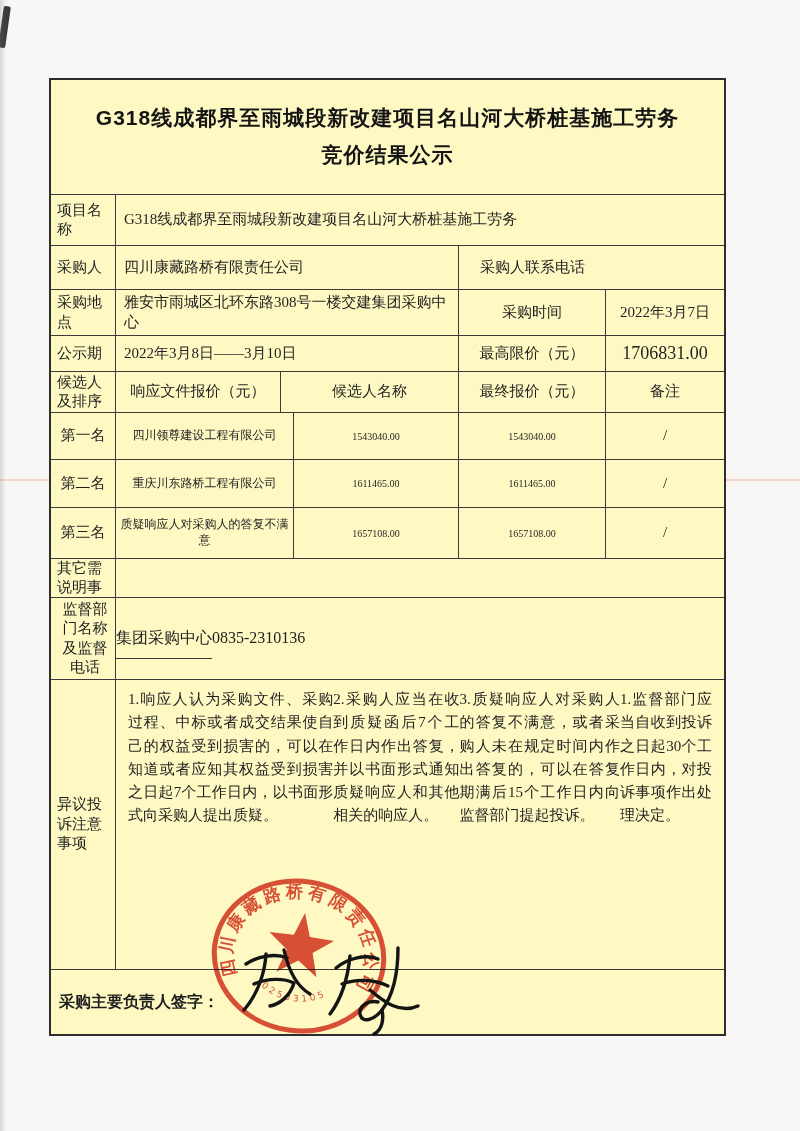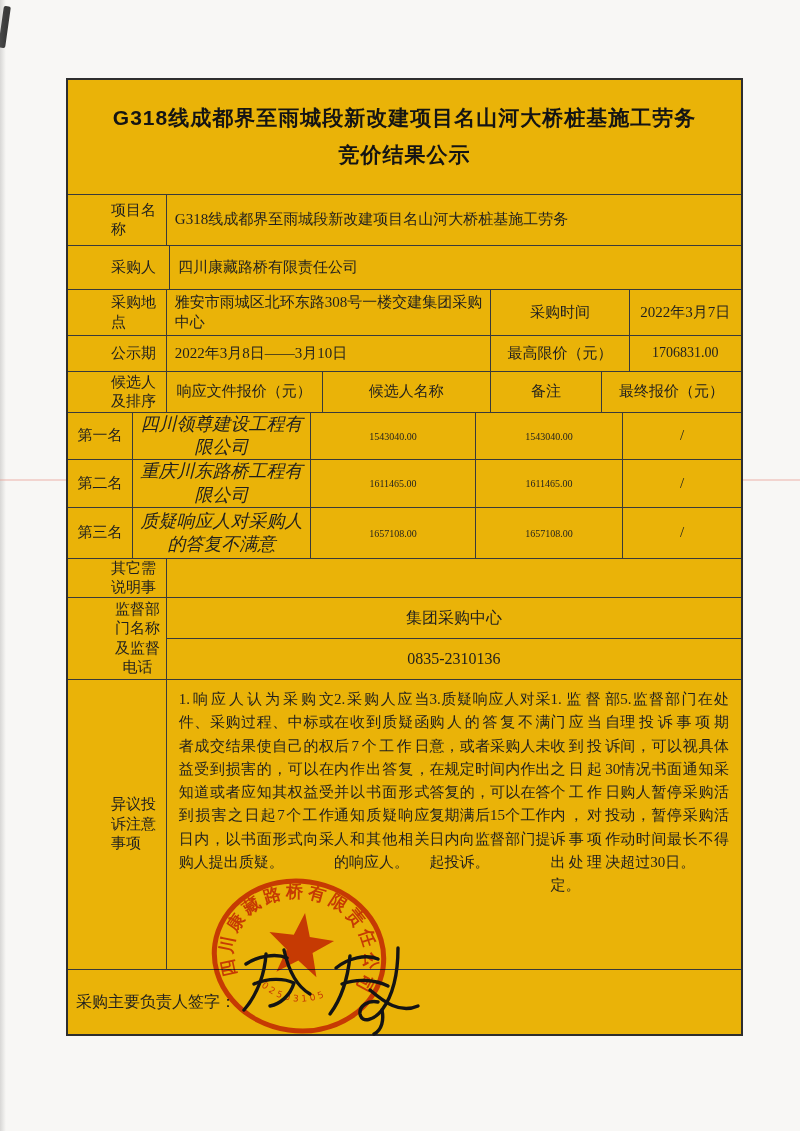--- a/index.html
+++ b/index.html
@@ -26,58 +26,58 @@
   .edge-shade {
     position:absolute; left:0; top:0; bottom:0; width:6px;
     background:linear-gradient(to right, rgba(120,120,120,0.25), rgba(120,120,120,0));
   }
   .scan-streak {
     position:absolute; left:0; top:479px; width:800px; height:2px;
     background:rgba(233,160,150,0.40);
   }
   
   .doc {
-    position:absolute; left:66px; top:78px;
+    position:absolute; left:49px; top:78px;
     width:673px;
     border:2px solid #2e2e2e;
-    background:#eab308;
+    background:#fef9c3;
     box-sizing:content-box;
   }
   .row { display:flex; border-bottom:1.6px solid #3a3a3a; }
-  .row:last-child { border-bottom:none; }
+  .row:last-child { border-bottom:none;font-weight:bold; }
   .cell {
     border-right:1.6px solid #3a3a3a;
     display:flex; align-items:center;
     font-size:15px; line-height:1.3;
     overflow:hidden;
   }
   .cell:last-child { border-right:none; }
   .w-label { width:65px; }
   .w2 { width:178px; }
   .w3 { width:165px; }
   .w4 { width:147px; }
   .w5 { width:118px; }
   .w23 { width:343px; }
   .w2345 { width:608px; }
   .full { width:673px; }
-  .lab { padding:2px 2px 2px 6px; word-break:break-all;margin-left:37px; }
+  .lab { padding:2px 2px 2px 6px; word-break:break-all; }
   .pad { padding:2px 4px 2px 8px; }
   .c { justify-content:center; text-align:center; }
-  .col { display:flex; flex-direction:column; width:608px; }
+  .col { display:flex; width:608px;align-items:center; }
   .subrow { display:flex; align-items:center; justify-content:center; }
   .subrow-top { border-bottom:1.6px solid #3a3a3a; }
   .title-cell {
     flex-direction:column; justify-content:center;
     font-family:"Liberation Sans","DejaVu Sans",sans-serif;
     font-weight:700; font-size:21px; letter-spacing:1px;
     line-height:1.75; color:#141414;
   }
-  .small-num { font-size:14px; }
+  .small-num { font-size:18px; }
   .num { font-size:10px; }
-  .name-cell { font-size:18px; word-break:break-all; padding:2px 4px;font-style:italic; }
+  .name-cell { font-size:12px; word-break:break-all; padding:2px 4px; }
   .objection-text { 
     padding:8px 12px; font-size:15px; line-height:1.55;
     flex-direction:row; justify-content:center; align-items:flex-start;
   }
   .objection-text p { text-align:justify; }
   .sign-row .cell { font-size:16px; }
   
   .seal {
     position:absolute; left:203px; top:870px;
     width:192px; height:172px;
@@ -109,42 +109,43 @@
     </div>
 
     <div class="row" style="height:51px">
       <div class="cell w-label lab">项目名称</div>
       <div class="cell w2345 pad">G318线成都界至雨城段新改建项目名山河大桥桩基施工劳务</div>
     </div>
 
     <div class="row" style="height:44px">
       <div class="cell w-label lab">采购人</div>
       <div class="cell w23 pad">四川康藏路桥有限责任公司</div>
+      <div class="cell w4 c">采购人联系电话</div>
     </div>
 
     <div class="row" style="height:46px">
       <div class="cell w-label lab">采购地点</div>
       <div class="cell w23 pad">雅安市雨城区北环东路308号一楼交建集团采购中心</div>
       <div class="cell w4 c">采购时间</div>
       <div class="cell w5 c">2022年3月7日</div>
     </div>
 
     <div class="row" style="height:36px">
       <div class="cell w-label lab">公示期</div>
       <div class="cell w23 pad">2022年3月8日——3月10日</div>
       <div class="cell w4 c">最高限价（元）</div>
       <div class="cell w5 c small-num">1706831.00</div>
     </div>
 
     <div class="row" style="height:41px">
       <div class="cell w-label lab">候选人及排序</div>
       <div class="cell w3 c">响应文件报价（元）</div>
       <div class="cell w2 c">候选人名称</div>
+      <div class="cell w4 c">最终报价（元）</div>
       <div class="cell w5 c">备注</div>
-      <div class="cell w4 c">最终报价（元）</div>
     </div>
 
     <div class="row" style="height:47px">
       <div class="cell w-label c">第一名</div>
       <div class="cell w2 c name-cell">四川领尊建设工程有限公司</div>
       <div class="cell w3 c num">1543040.00</div>
       <div class="cell w4 c num">1543040.00</div>
       <div class="cell w5 c">/</div>
     </div>
 
@@ -177,21 +178,20 @@
       </div>
     </div>
 
     <div class="row" style="height:290px">
       <div class="cell w-label lab">异议投诉注意事项</div>
       <div class="cell w2345 objection-text">
         <p>1.响应人认为采购文件、采购过程、中标或者成交结果使自己的权益受到损害的，可以在知道或者应知其权益受到损害之日起7个工作日内，以书面形式向采购人提出质疑。</p>
         <p>2.采购人应当在收到质疑函后7个工作日内作出答复，并以书面形式通知质疑响应人和其他相关的响应人。</p>
         <p>3.质疑响应人对采购人的答复不满意，或者采购人未在规定时间内作出答复的，可以在答复期满后15个工作日内向监督部门提起投诉。</p>
         <p>1.监督部门应当自收到投诉之日起30个工作日内，对投诉事项作出处理决定。</p>
-        <p>5.监督部门在处理投诉事项期间，可以视具体情况书面通知采购人暂停采购活动，暂停采购活动时间最长不得超过30日。</p>
       </div>
     </div>
 
     <div class="row sign-row" style="height:64px">
       <div class="cell full pad">采购主要负责人签字：</div>
     </div>
 
   </div>
 
   <svg class="seal" viewBox="0 0 190 170">

